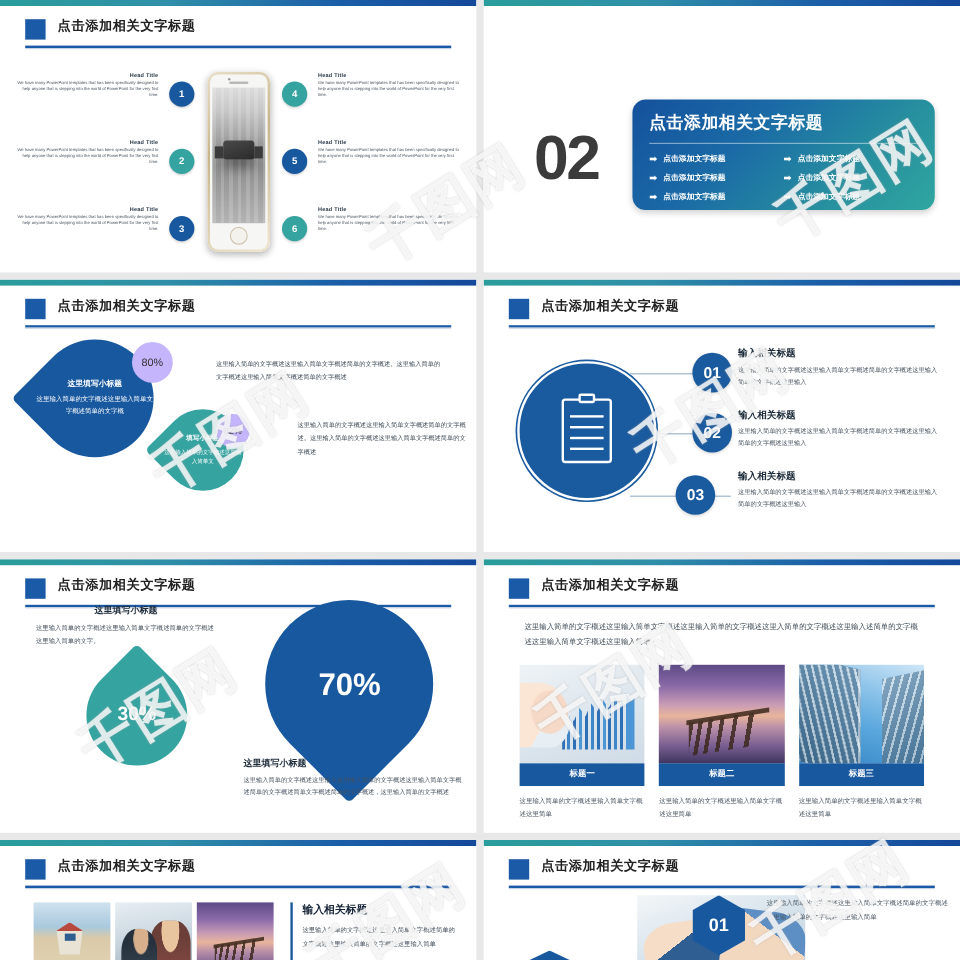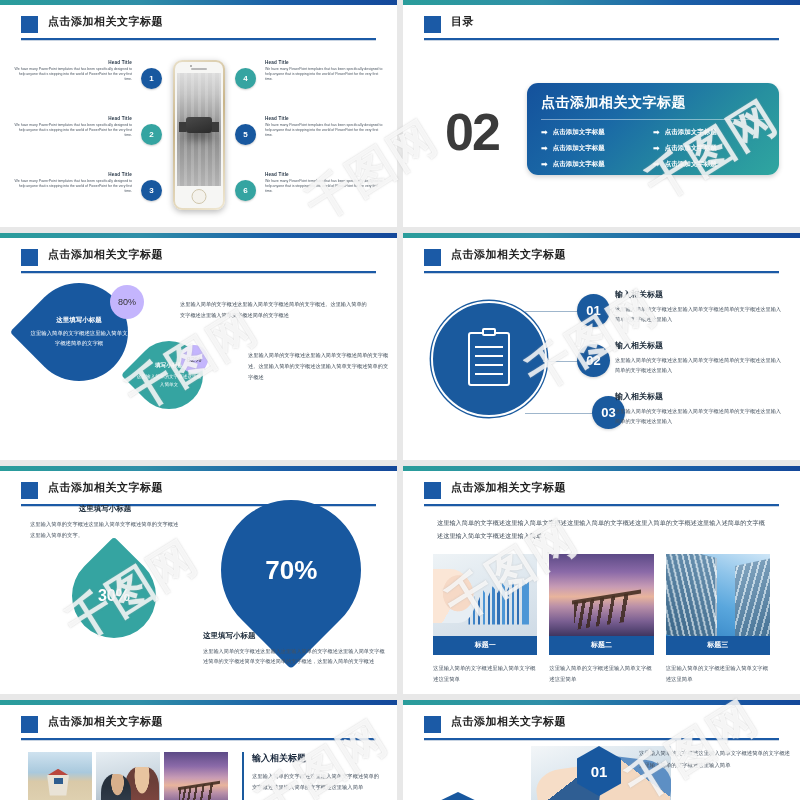--- a/index.html
+++ b/index.html
@@ -436,26 +436,20 @@
       <div class="item">
         <div class="bnum" style="background:#35a4a1">6</div>
         <div class="bh">Head Title</div>
         <div class="bp">We have many PowerPoint templates that has been specifically designed to help anyone that is stepping into the world of PowerPoint for the very first time.</div>
       </div>
     </div>
   </div>
 
   <div class="slide s2">
     <div class="topbar"></div>
-    <div class="head">
-      <div class="sq"></div>
-      <div class="htxt">目录</div>
-      <div class="rule"></div>
-      <div class="rule2"></div>
-    </div>
     <div class="big">02</div>
     <div class="card">
       <h3>点击添加相关文字标题</h3>
       <div class="sep"></div>
       <div class="rows">
         <div class="li">
           <span class="arw">➡</span>
           <span>点击添加文字标题</span>
         </div>
         <div class="li">
@@ -527,21 +521,21 @@
           <div class="ln l4"></div>
       </div>
     </div>
 
     <div class="stepline" style="left:122px;top:78px;width:84px"></div>
     <div class="stepline" style="left:140px;top:128px;width:66px"></div>
     <div class="stepline" style="left:122px;top:180px;width:84px"></div>
 
     <div class="stepcirc" style="left:174px;top:61px">01</div>
     <div class="stepcirc" style="left:174px;top:111px">02</div>
-    <div class="stepcirc" style="left:189px;top:163px">03</div>
+    <div class="stepcirc" style="left:160px;top:163px">03</div>
 
     <div class="stepblk" style="top:56px">
       <div class="st">输入相关标题</div>
       <div class="sp">这里输入简单的文字概述这里输入简单文字概述简单的文字概述这里输入简单的文字概述这里输入</div>
     </div>
     <div class="stepblk" style="top:107px">
       <div class="st">输入相关标题</div>
       <div class="sp">这里输入简单的文字概述这里输入简单文字概述简单的文字概述这里输入简单的文字概述这里输入</div>
     </div>
     <div class="stepblk" style="top:158px">

